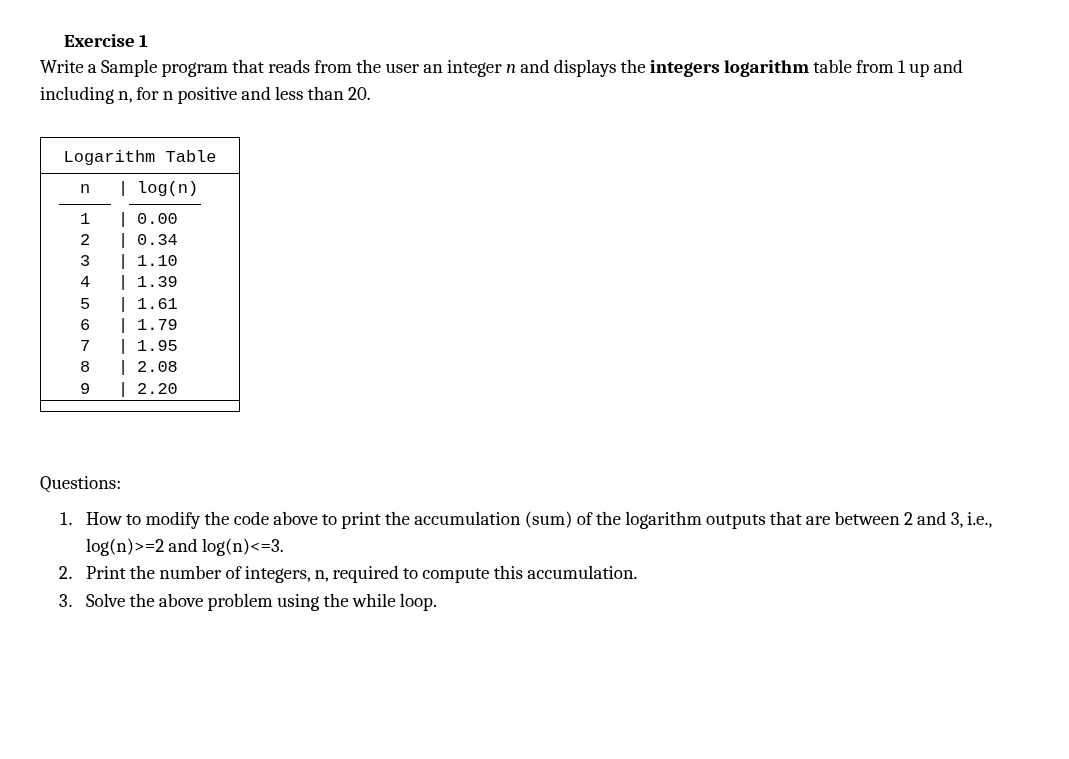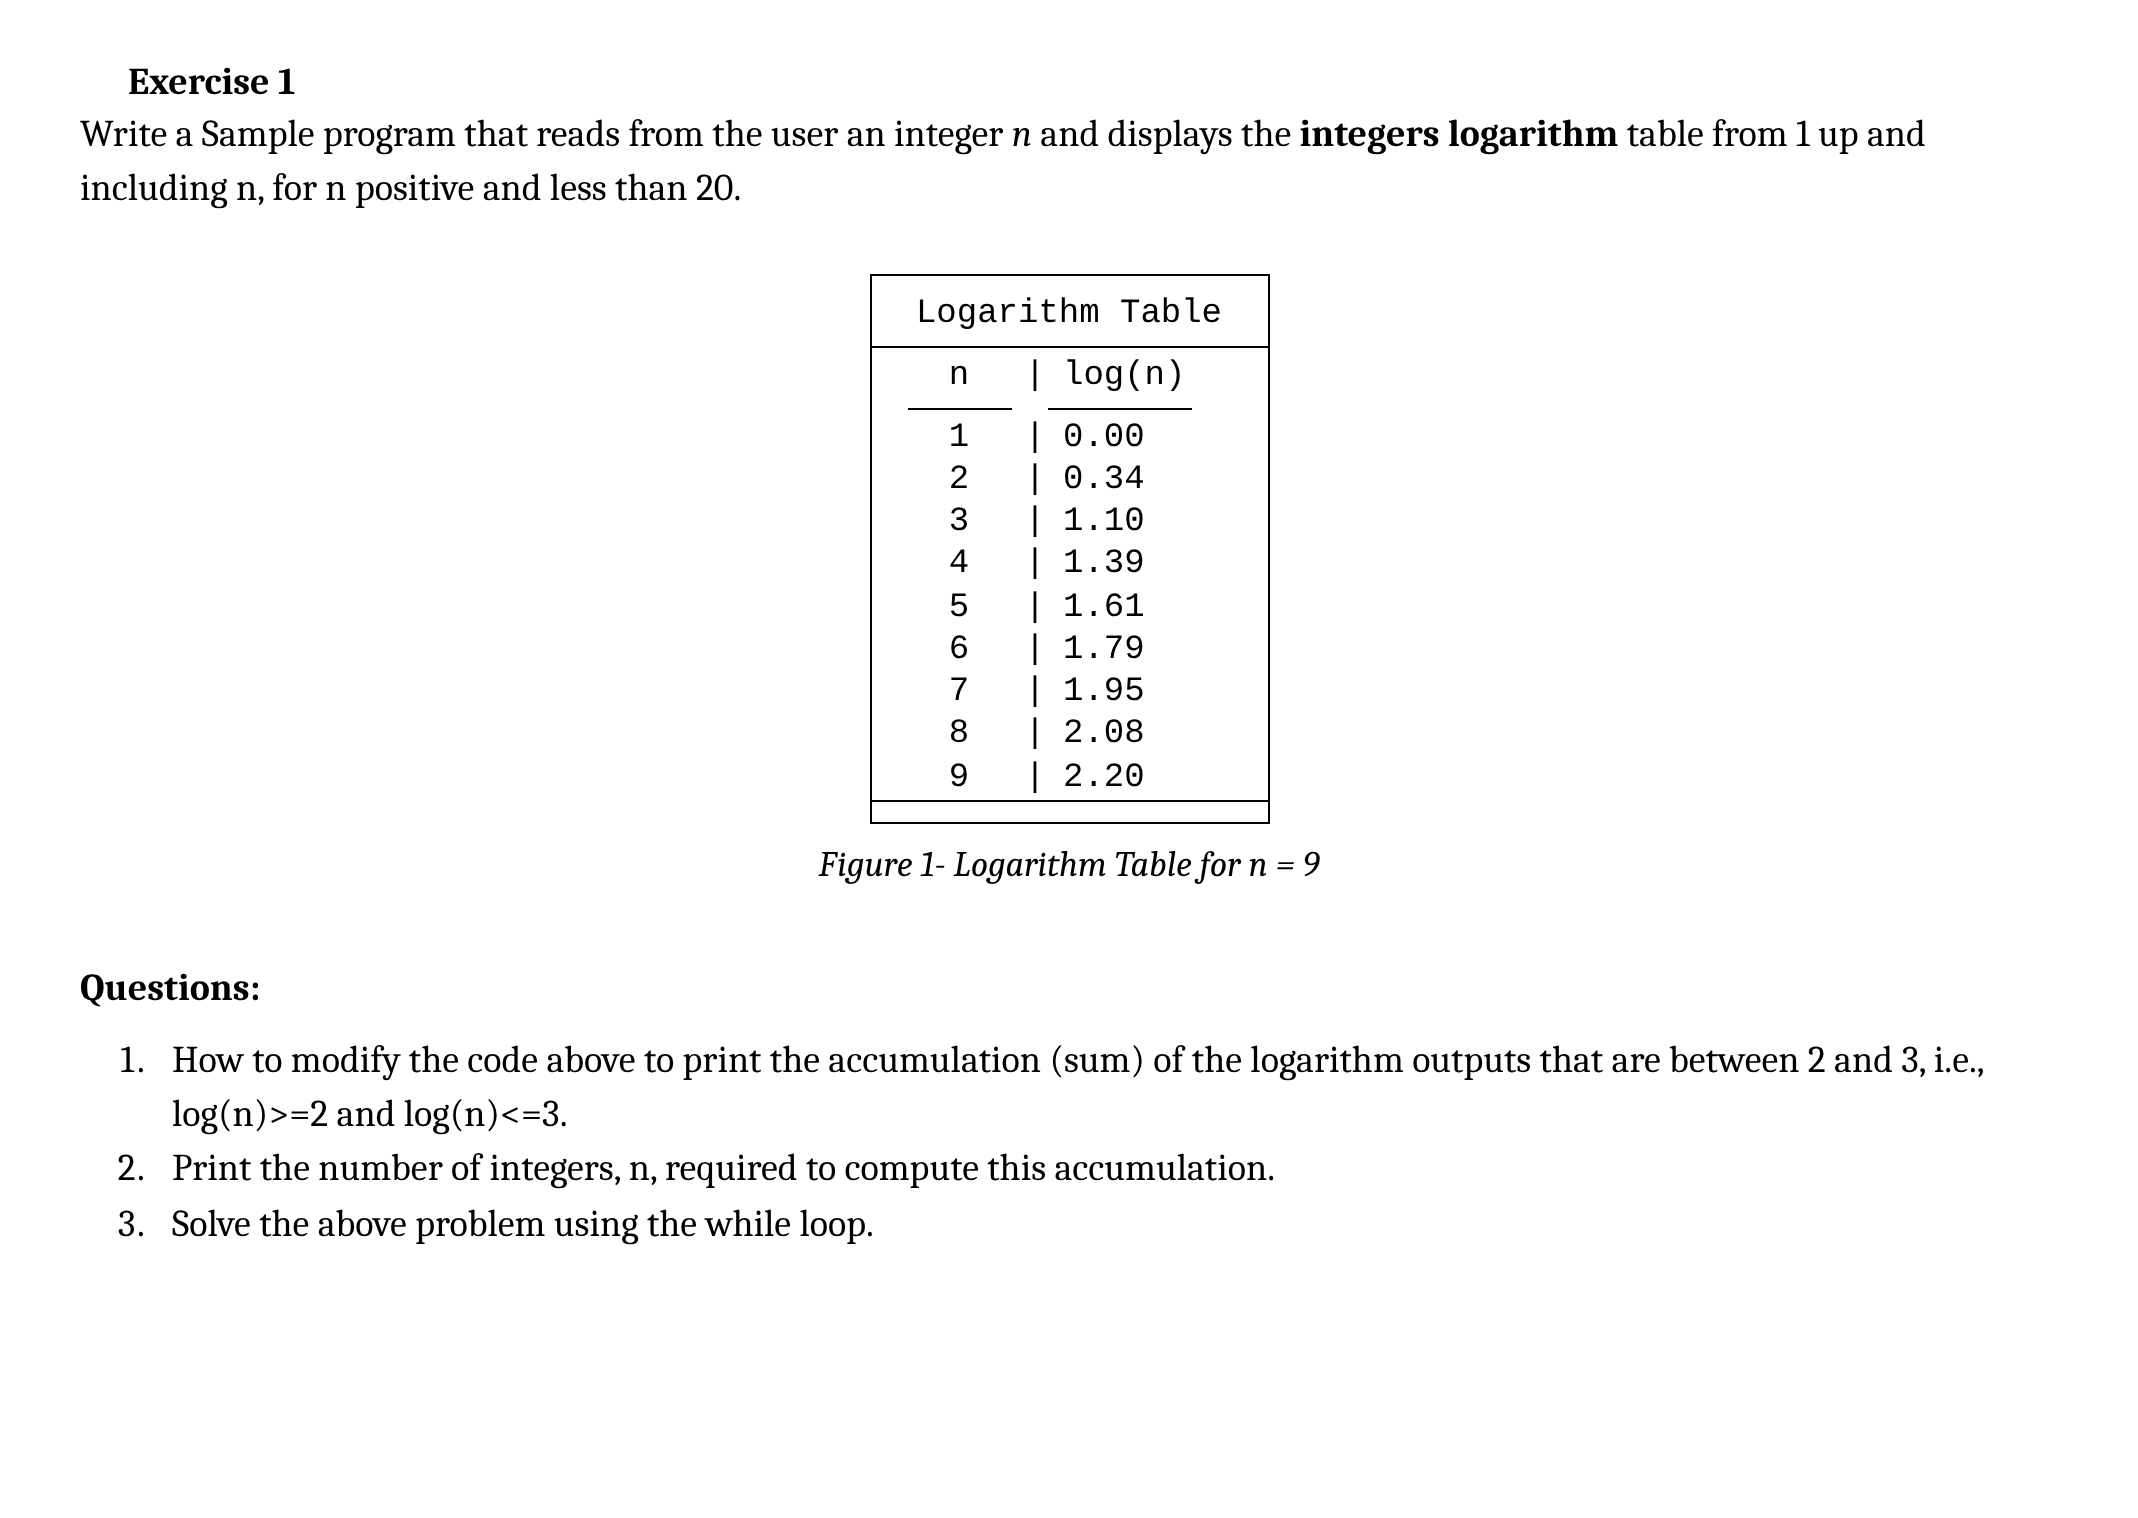--- a/index.html
+++ b/index.html
@@ -23,22 +23,22 @@
     }
     .intro .italic {
       font-style: italic;
     }
     .intro .bold {
       font-weight: bold;
     }
     .table-wrapper {
       display: flex;
       flex-direction: column;
-      align-items: center;
-      margin-bottom: 40px;
+      align-items: flex-start;
+      margin-bottom: 60px;
     }
     .log-table {
       font-family: "Courier New", monospace;
       font-size: 17px;
       border: 1.5px solid #000;
       padding: 6px 14px 10px 14px;
       min-width: 200px;
       box-sizing: border-box;
       line-height: 1.25;
     }
@@ -86,21 +86,21 @@
       width: 72px;
       border-top: 1.5px solid #000;
       margin-left: 2px;
     }
     .figure-caption {
       font-style: italic;
       margin-top: 10px;
       font-size: 18px;
     }
     .questions-title {
-      font-weight: bold;
+      font-weight: normal;
       margin-bottom: 2px;
     }
     ol.questions {
       margin: 12px 0 0 36px;
       padding: 0;
       line-height: 1.4;
     }
     ol.questions li {
       padding-left: 10px;
       margin-bottom: 1px;
@@ -171,21 +171,20 @@
           <div class="col-log">2.08</div>
         </div>
         <div class="log-row">
           <div class="col-n">9</div>
           <div class="col-sep">|</div>
           <div class="col-log">2.20</div>
         </div>
       </div>
     <hr class="hr-full">
   </div>
-  <div class="figure-caption">Figure 1- Logarithm Table for n = 9</div>
 </div>
 
 <div class="questions-title">Questions:</div>
 <ol class="questions" id="questions-list">
     <li>How to modify the code above to print the accumulation (sum) of the logarithm outputs that are between 2 and 3, i.e., log(n)&gt;=2 and log(n)&lt;=3.</li>
     <li>Print the number of integers, n, required to compute this accumulation.</li>
     <li>Solve the above problem using the while loop.</li>
   </ol>
 
 </body></html>

